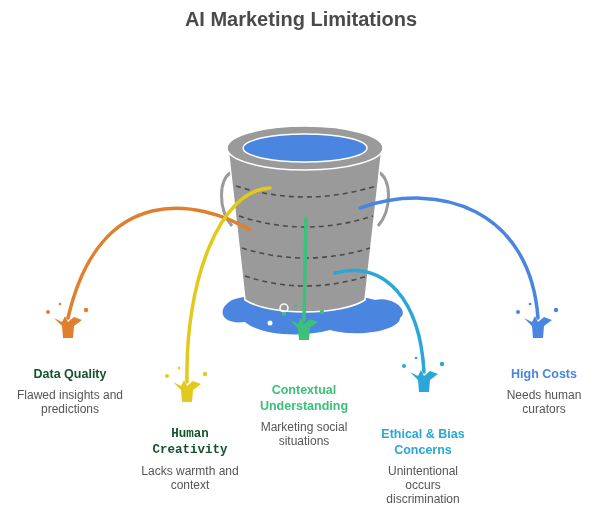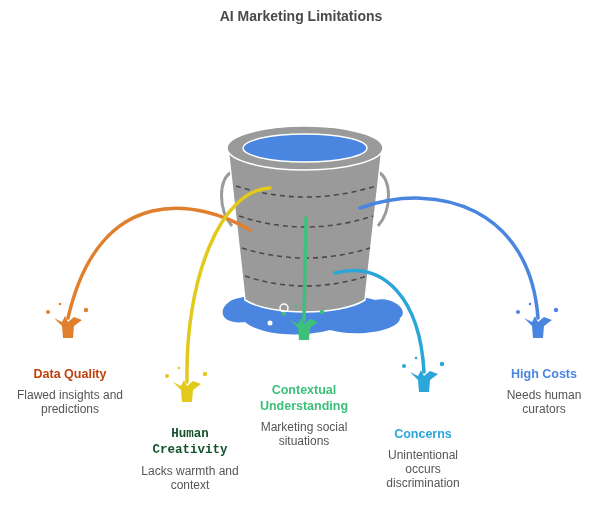--- a/index.html
+++ b/index.html
@@ -1,18 +1,18 @@
 <!DOCTYPE html>
 <html><head>
 <meta charset="utf-8">
 <style>
   html, body { margin:0; padding:0; background:#ffffff; }
   body { width:602px; height:516px; position:relative; overflow:hidden; font-family:"Liberation Sans", sans-serif; }
   #stage { position:absolute; left:0; top:0; width:602px; height:516px; }
-  .title { position:absolute; left:0; top:8px; width:602px; text-align:center; font-size:14px; font-weight:bold; color:#4a4a4a; }
+  .title { position:absolute; left:0; top:8px; width:602px; text-align:center; font-size:20px; font-weight:bold; color:#4a4a4a; }
   .label { position:absolute; text-align:center; }
   .label .head { font-weight:bold; font-size:12.5px; line-height:16px; }
   .label .desc { font-size:12px; line-height:14px; color:#555; margin-top:6px; }
 </style>
 </head>
 <body>
 
 <div id="stage">
   <div class="title">AI Marketing Limitations</div>
 
@@ -61,21 +61,21 @@
         <path d="M360,208 C440,180 530,210 538,318" fill="none" stroke="#4a86e0" stroke-width="3.5" stroke-linecap="round"></path>
         <path d="M524,318 L532,322 L535,316 L538,322 L544,317 L552,320 L544,326 L543,338 L533,338 L532,326 Z" fill="#4a86e0"></path>
         <circle cx="518" cy="312" r="2" fill="#4a86e0"></circle>
         <circle cx="556" cy="310" r="2.2" fill="#4a86e0"></circle>
         <circle cx="530" cy="304" r="1.3" fill="#4a86e0"></circle>
       </g>
   </svg>
 
   <div id="labels">
       <div class="label" style="left: 10px; top: 366px; width: 120px;">
-        <div class="head" style="color: #c2410c;">
+        <div class="head" style="color: #14532d;">
           <div>Data Quality</div>
         </div>
         <div class="desc">
           <div>Flawed insights and</div>
           <div>predictions</div>
         </div>
       </div>
       <div class="label" style="left: 130px; top: 426px; width: 120px;">
         <div class="head" style="color: #14532d; font-family: Liberation Mono, monospace;">
           <div>Human</div>
@@ -91,20 +91,21 @@
           <div>Contextual</div>
           <div>Understanding</div>
         </div>
         <div class="desc">
           <div>Marketing social</div>
           <div>situations</div>
         </div>
       </div>
       <div class="label" style="left: 358px; top: 426px; width: 130px;">
         <div class="head" style="color: rgb(42, 166, 217);">
+          <div>Ethical &amp; Bias</div>
           <div>Concerns</div>
         </div>
         <div class="desc">
           <div>Unintentional</div>
           <div>occurs</div>
           <div>discrimination</div>
         </div>
       </div>
       <div class="label" style="left: 484px; top: 366px; width: 120px;">
         <div class="head" style="color: rgb(74, 134, 224);">

